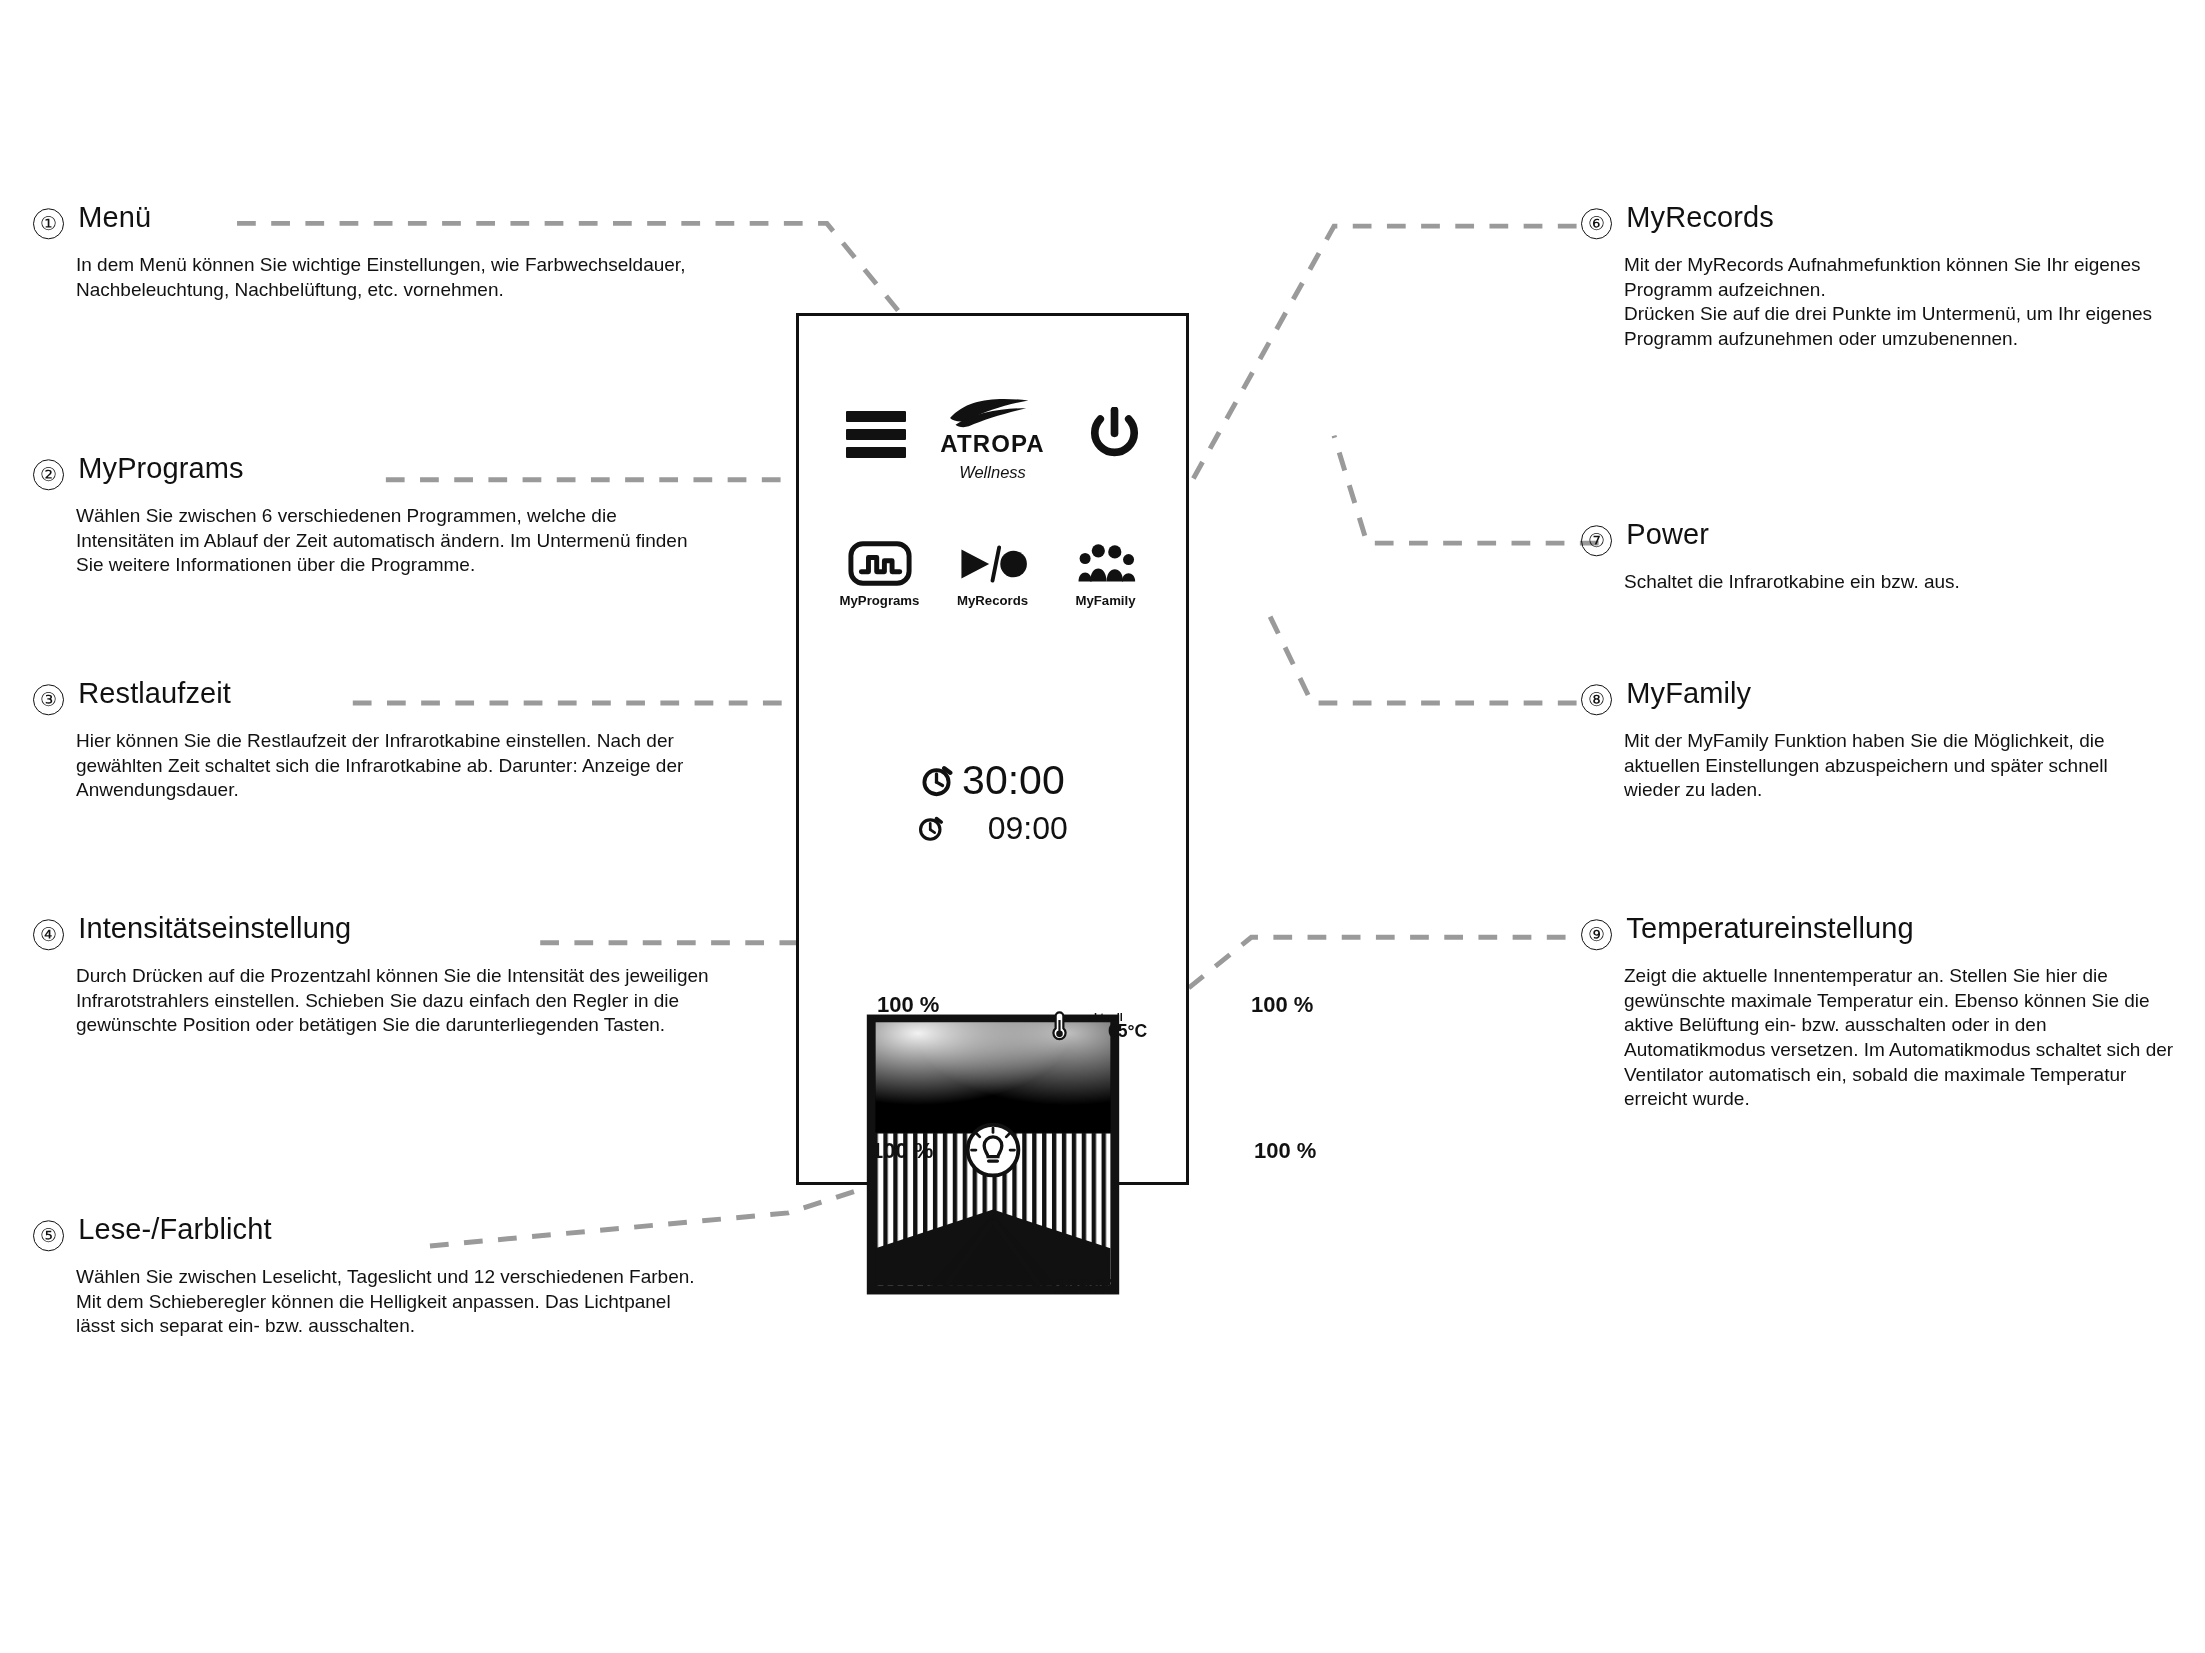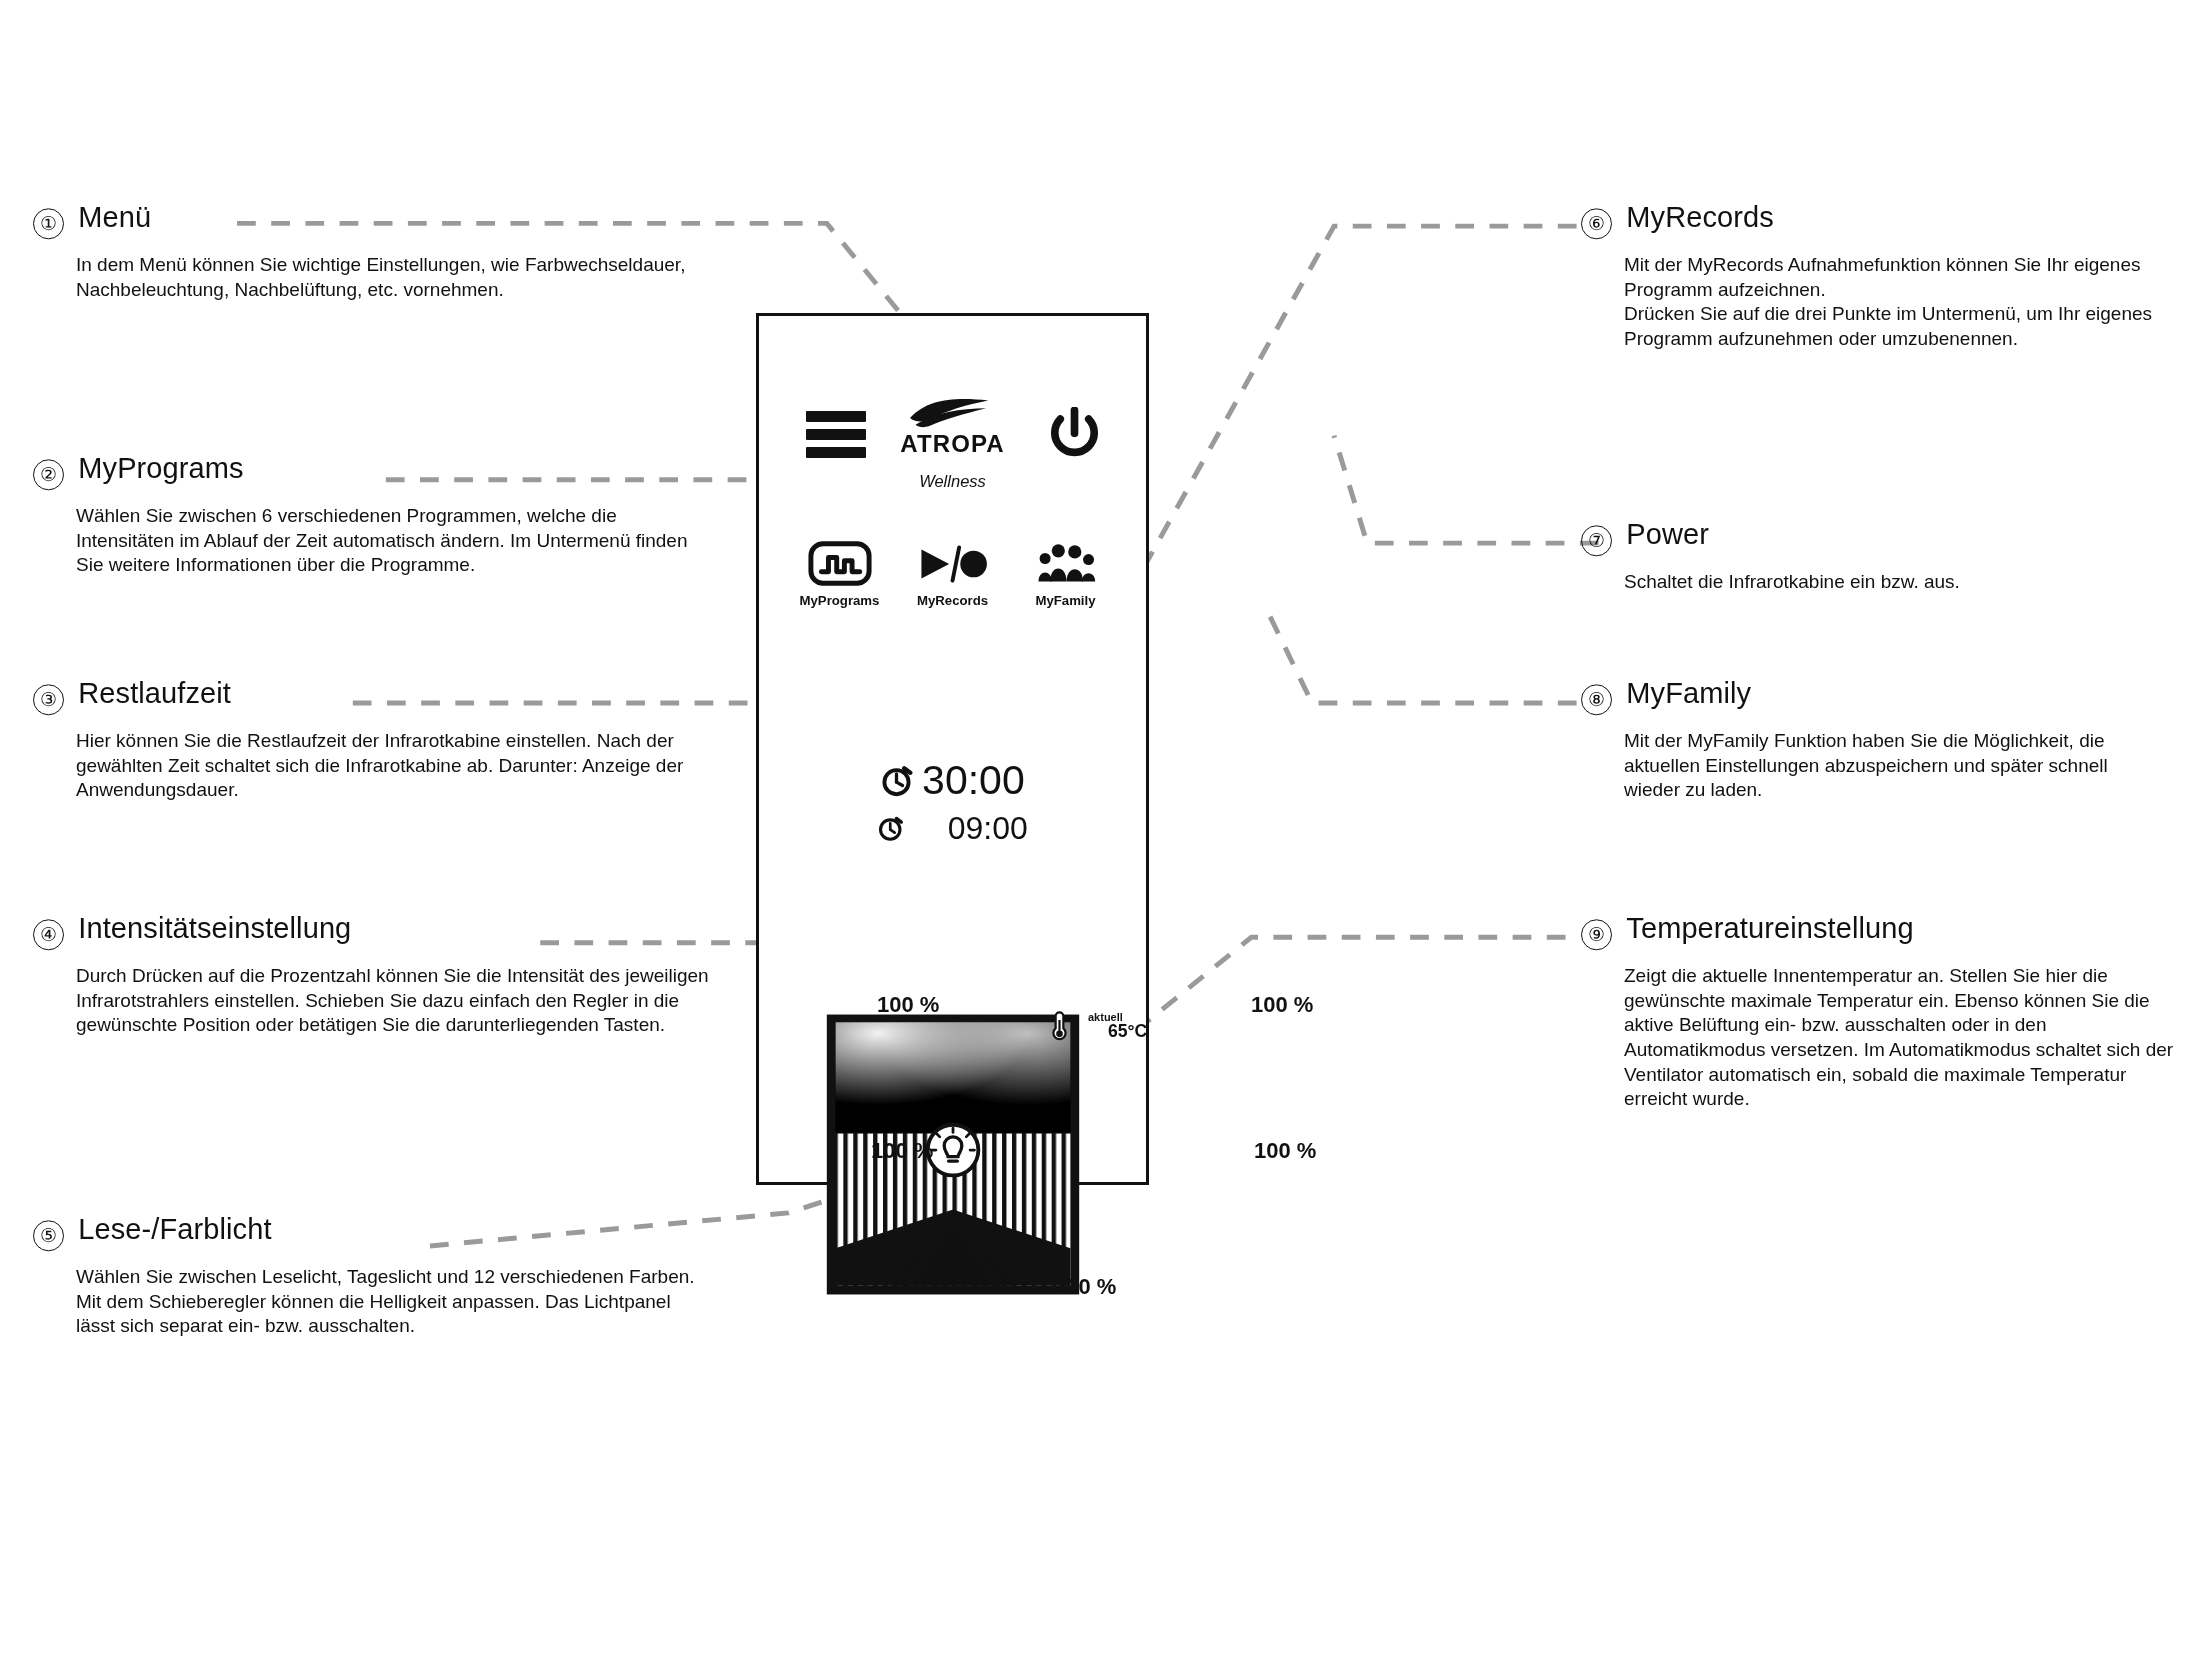--- a/index.html
+++ b/index.html
@@ -56,21 +56,21 @@
     font-size: 19px;
     line-height: 1.30;
     margin-top: 17px;
   }
   .annot.left .body { margin-left: 43px; }
   .annot.right .body { margin-left: 43px; }
 
   
   #device {
     position: absolute;
-    left: 756px;
+    left: 796px;
     top: 313px;
     width: 393px;
     height: 872px;
     border: 3.3px solid #111;
     background: #fff;
     box-sizing: border-box;
   }
 
   .top-row {
     position: absolute;
@@ -106,21 +106,21 @@
     font-size: 24px;
     font-weight: 700;
     letter-spacing: 1.1px;
     line-height: 1;
     margin-top: 2.2px;
   }
   .logo .sub {
     font-size: 16.5px;
     font-style: italic;
     line-height: 1;
-    margin-top: 17px;
+    margin-top: 8px;
   }
 
   
   .power-btn {
     position: absolute;
     right: 43px; top: 19px;
     width: 57px; height: 57px;
   }
 
   

